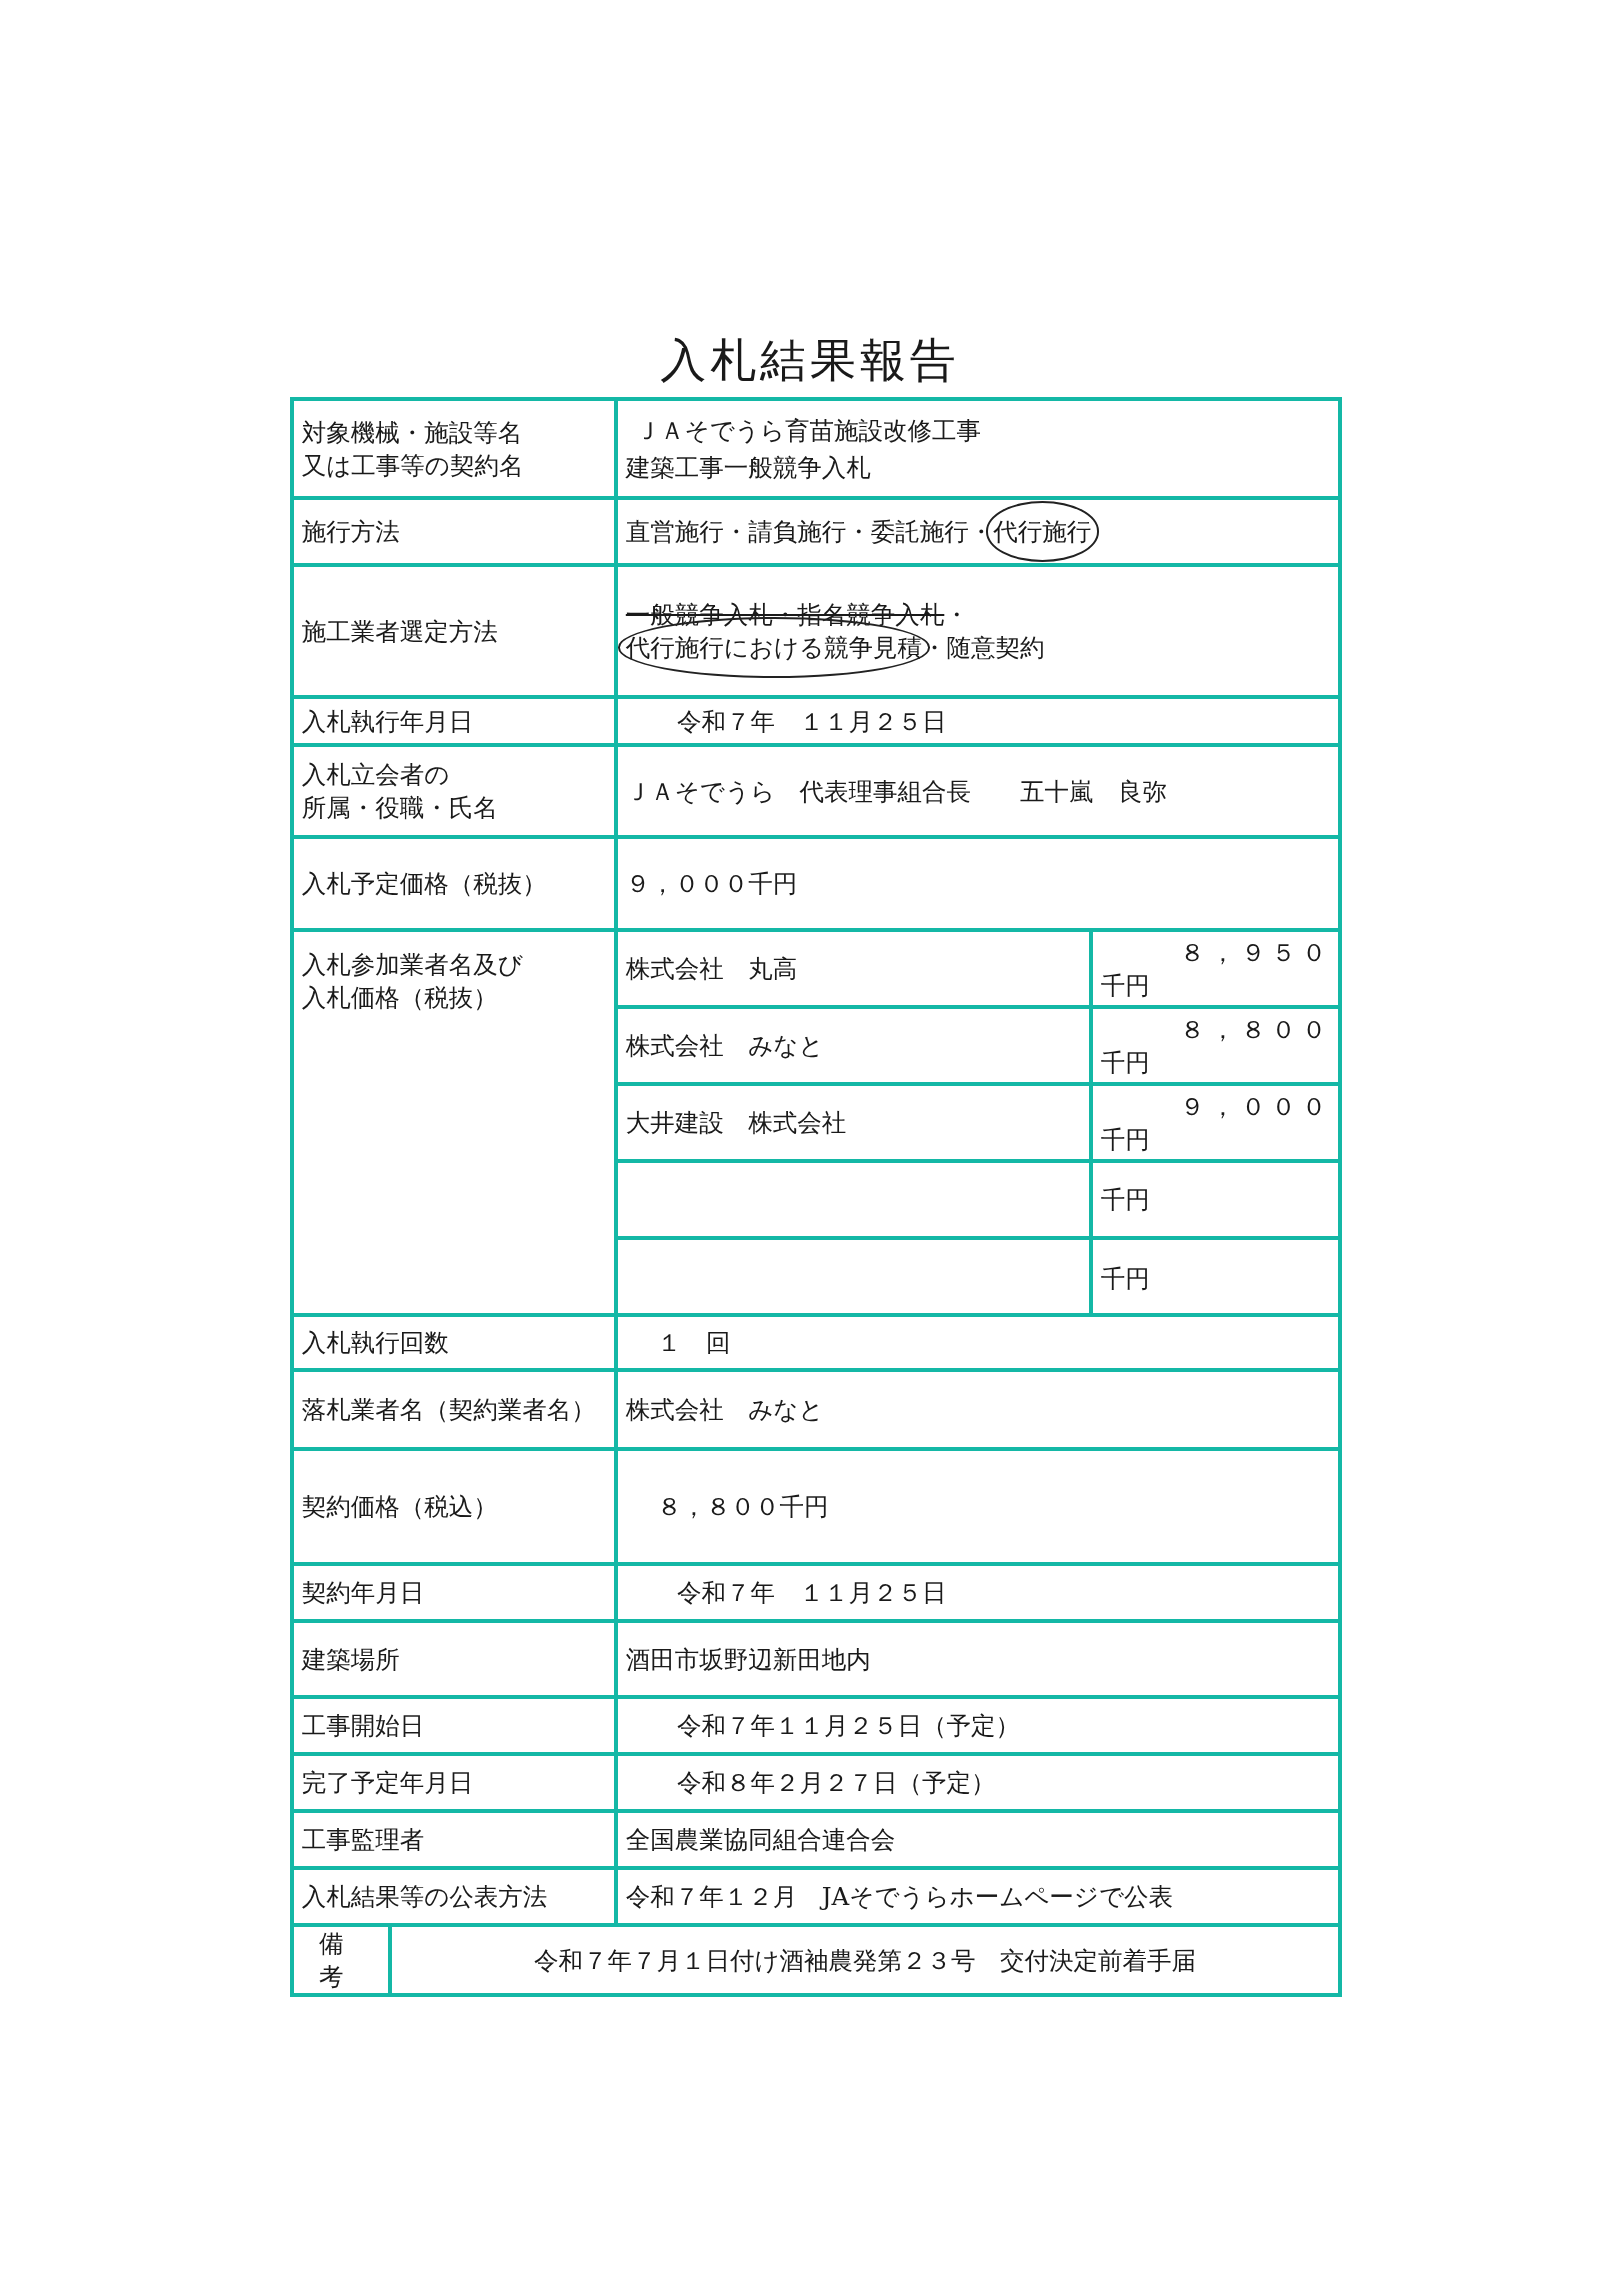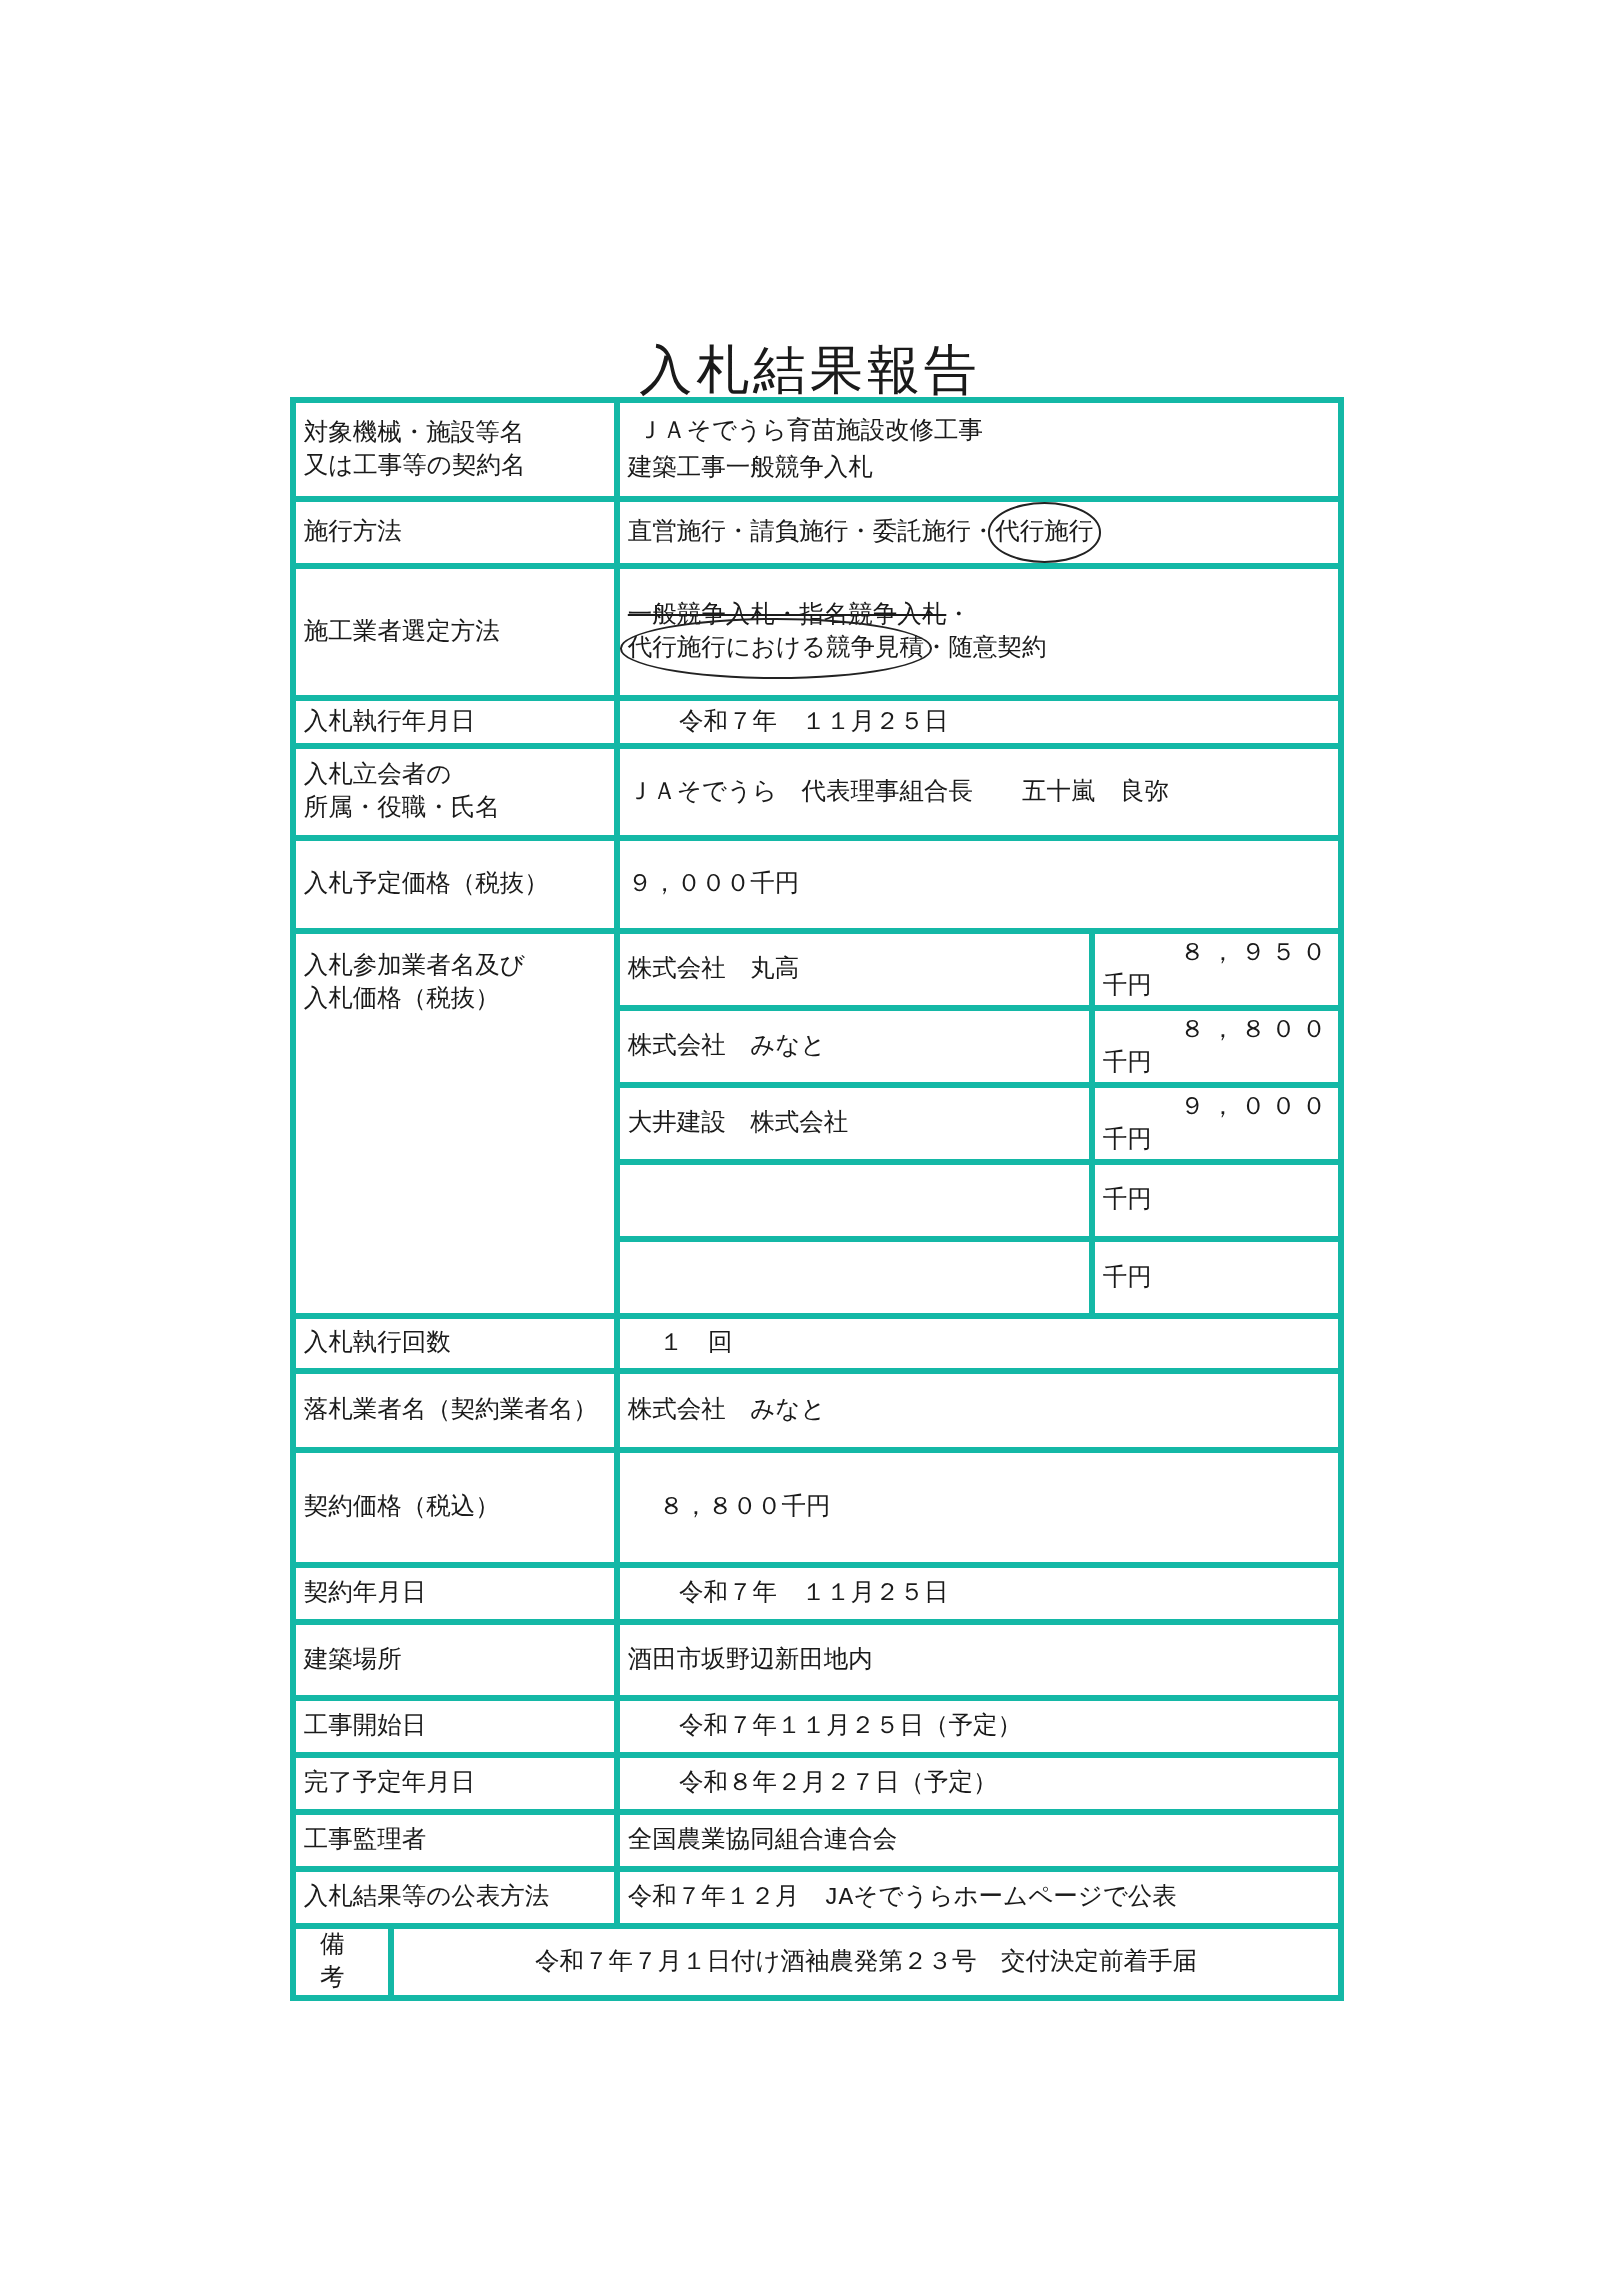--- a/index.html
+++ b/index.html
@@ -3,31 +3,30 @@
   <meta charset="utf-8">
   <style>
     html, body { margin: 0; padding: 0; background: #ffffff; }
     body {
       width: 1620px; height: 2292px; position: relative; overflow: hidden;
       font-family: "DejaVu Serif", "Liberation Serif", serif;
       color: #1a1a1a;
     }
     .title {
       position: absolute; left: 0; width: 1620px; top: 299px;
-      text-align: center; font-size: 53px; letter-spacing: 3.9px; font-weight: normal;
+      text-align: center; font-size: 46px; letter-spacing: 3.9px; font-weight: normal;
     }
     table.report {
       position: absolute; left: 290px; top: 397px; width: 1049px;
       border-collapse: collapse; table-layout: fixed;
       font-size: 24.5px;
     }
     table.report td {
-      border: 6px solid #14b8a6; padding: 0 7.8px; vertical-align: middle;
+      border: 4px solid #14b8a6; padding: 0 7.8px; vertical-align: middle;
       line-height: 33px;
-      font-family: Liberation Mono, monospace;
     }
     .ellipse { position: relative; display: inline-block; }
     .ellipse::after {
       content: ""; position: absolute; left: -7.8px; right: -7.8px; top: -13.7px; bottom: -13.7px;
       border: 2px solid #222; border-radius: 50%;
     }
     .strike { text-decoration: line-through; text-decoration-thickness: 2px; }
     .num { text-align: right; letter-spacing: 5.9px; padding-right: 5.9px !important; }
     .bid-price { line-height: 31px; }
     .unit { display: block; text-align: left; letter-spacing: 0; }

